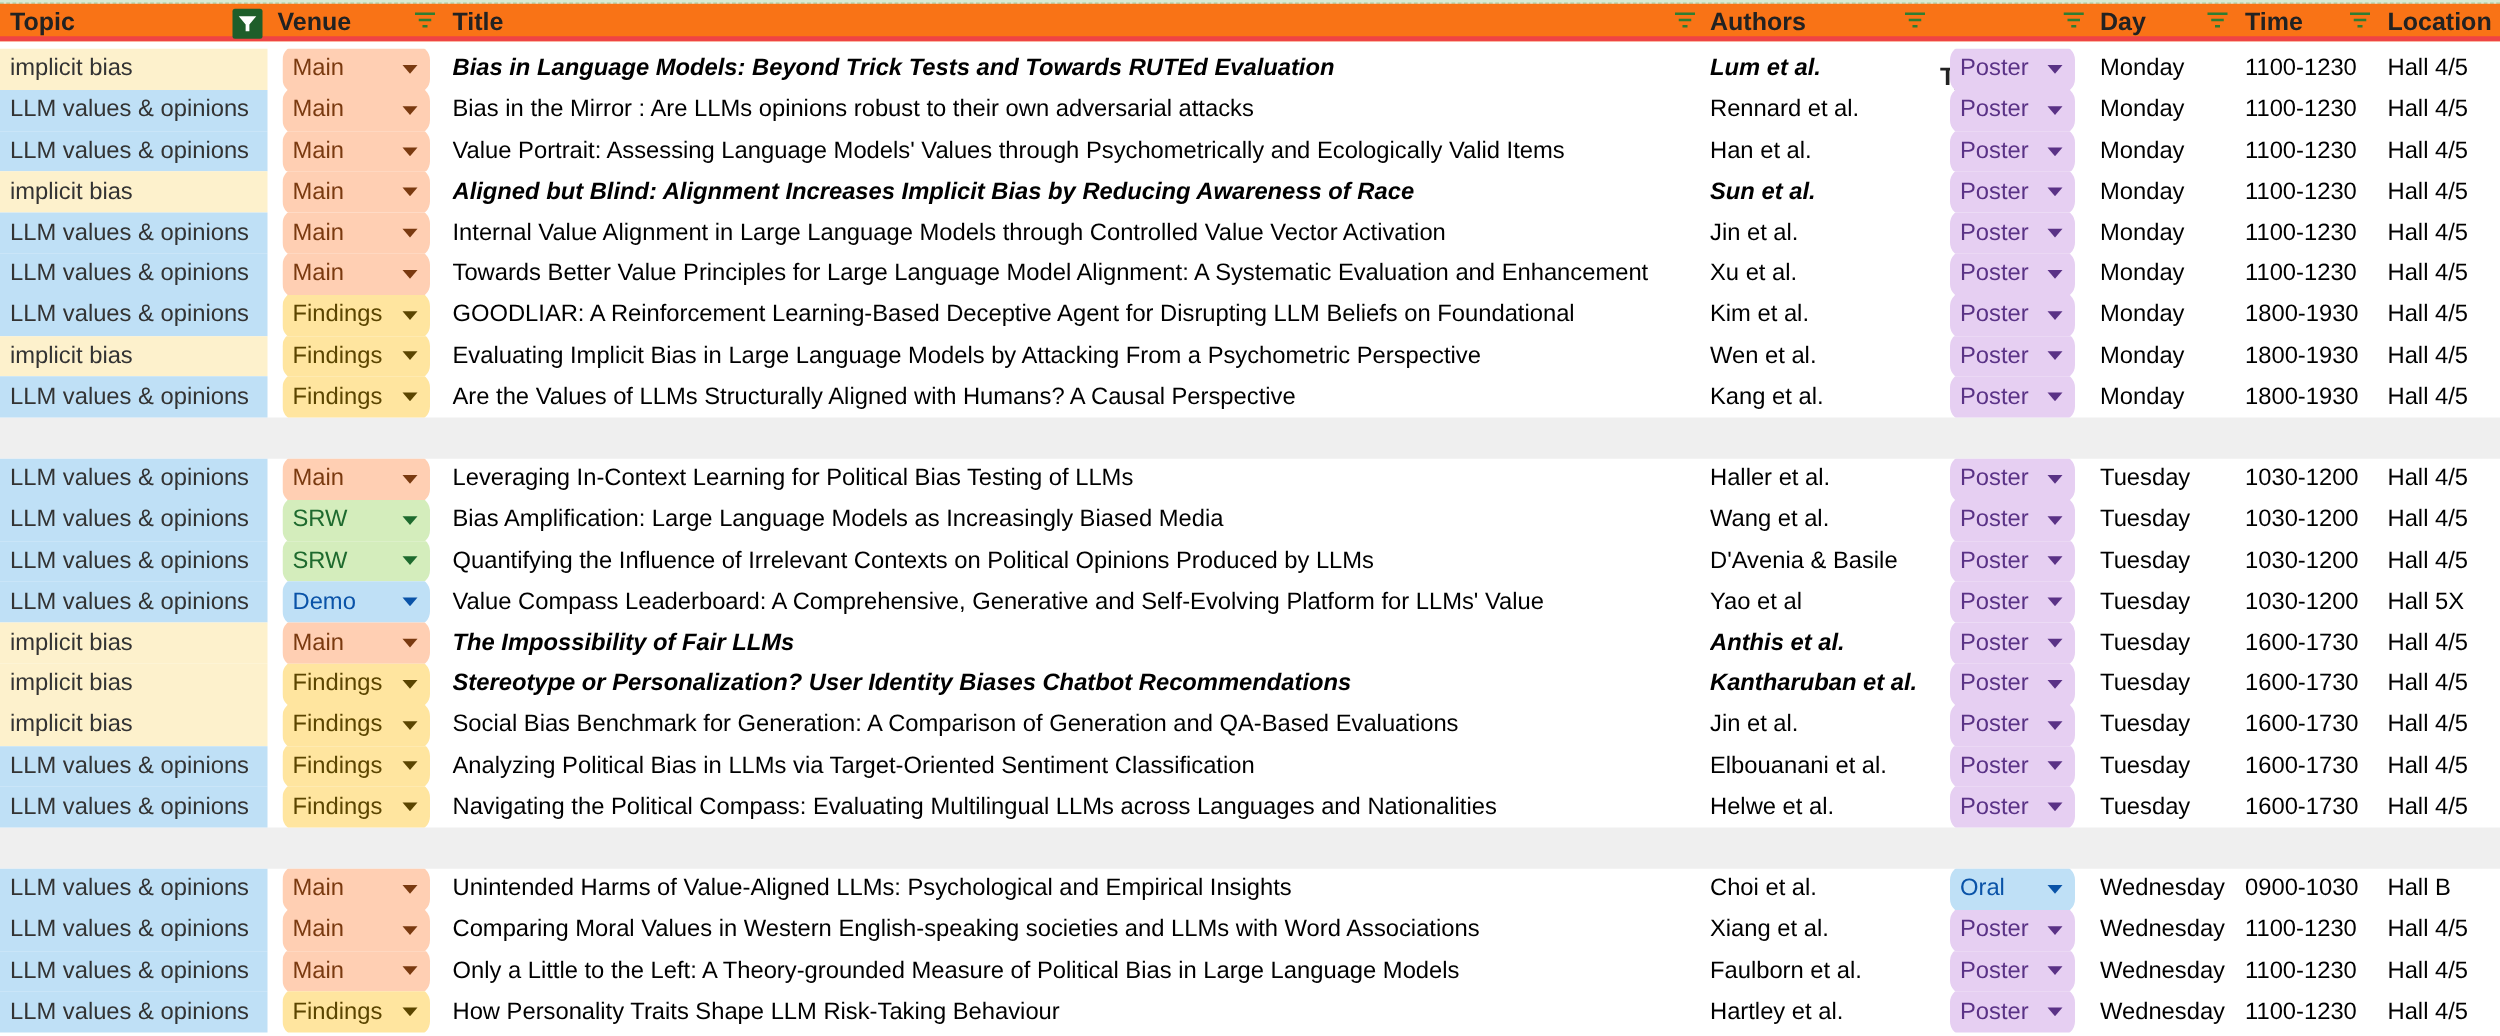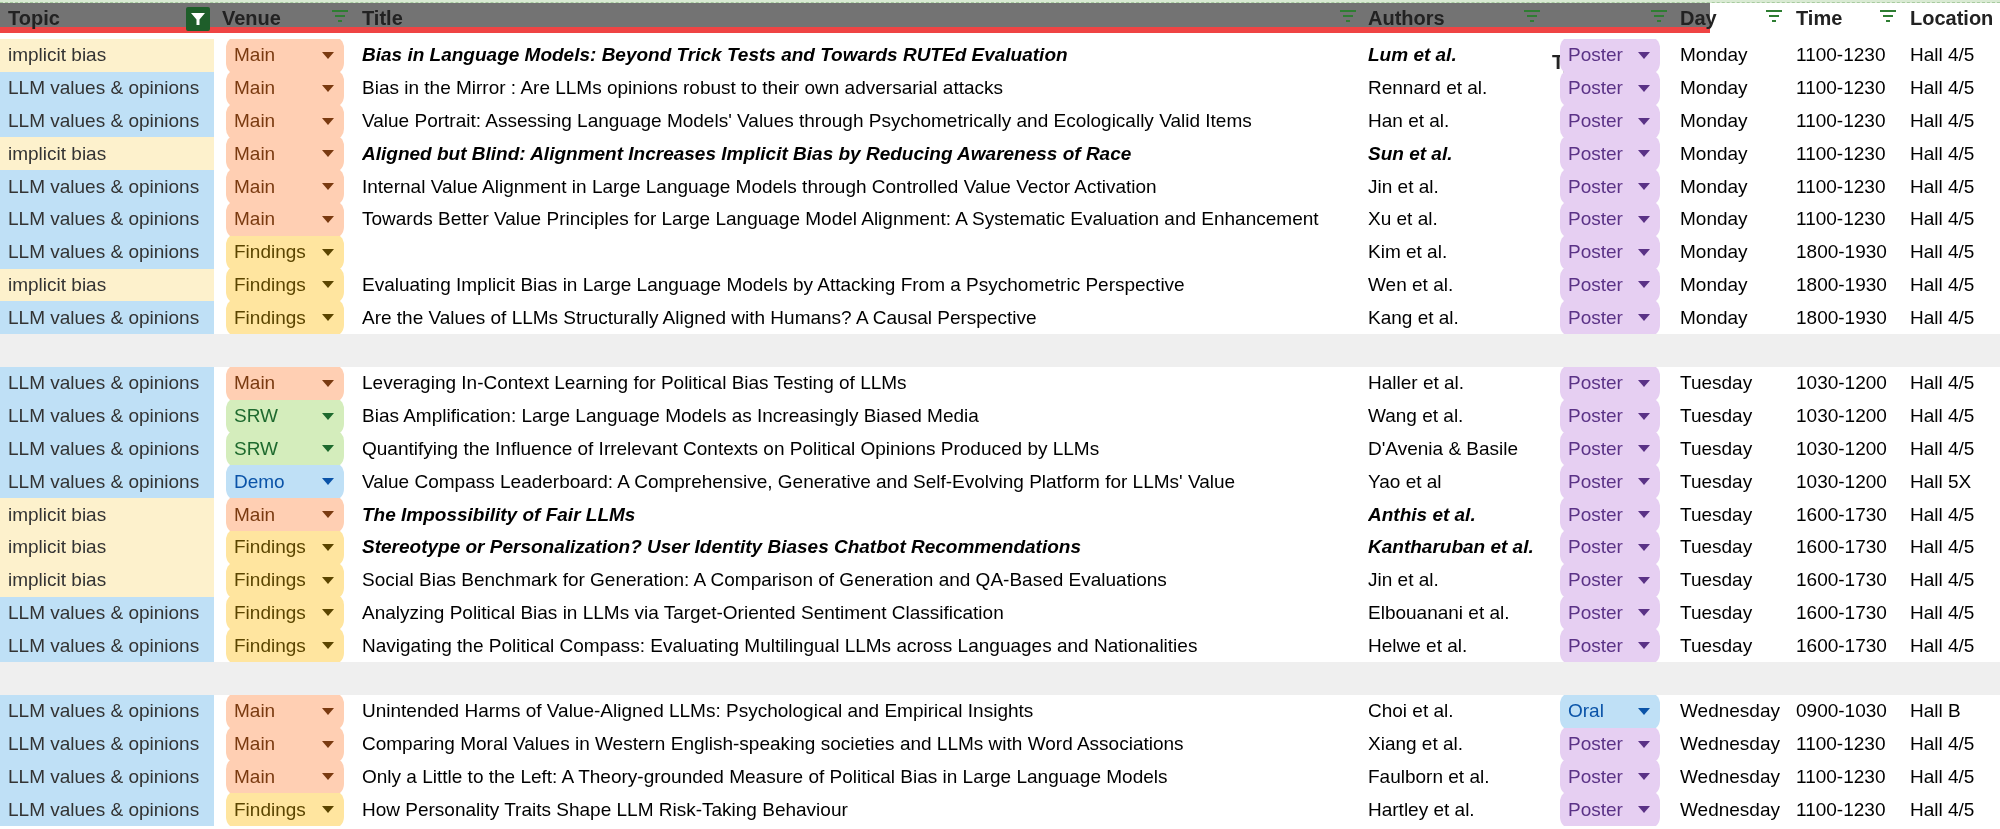--- a/index.html
+++ b/index.html
@@ -2,22 +2,22 @@
 <html><head>
 <meta charset="utf-8">
 <style>
   * { box-sizing: border-box; margin: 0; padding: 0; }
   html, body { width: 2000px; height: 829px; overflow: hidden; background: #ffffff; }
   body { font-family: "Liberation Sans", sans-serif; color: #000; }
 
   .topline { height: 3px; background: #d9ead3; border-bottom: 1px dashed #a8cba0; }
 
   .header {
-    position: absolute; top: 3px; left: 0; width: 1710px; height: 30px;
-    background: #737373; border-bottom: 6px solid #ef4444;
+    position: absolute; top: 3px; left: 0; width: 2000px; height: 30px;
+    background: #f97316; border-bottom: 4px solid #ef4444;
   }
   .hcell {
     position: absolute; top: 0; height: 30px; display: flex; align-items: center;
     font-weight: bold; font-size: 20px; color: #222;
   }
   .hcell .lbl { padding-left: 8px; }
   .filt {
     position: absolute; top: 7px; width: 16px; height: 14px;
   }
   .filt span { display: block; height: 2px; background: #2e7d32; margin: 0 auto 3px auto; }
@@ -254,20 +254,21 @@
       <div class="cell c-loc">Hall 4/5</div>
     </div>
     <div class="row">
       <div class="cell c-topic values">LLM values &amp; opinions</div>
       <div class="cell c-venue">
         <div class="chip findings">
           <span>Findings</span>
           <span class="arrow"></span>
         </div>
       </div>
+      <div class="cell c-title">GOODLIAR: A Reinforcement Learning-Based Deceptive Agent for Disrupting LLM Beliefs on Foundational</div>
       <div class="cell c-authors">Kim et al.</div>
       <div class="cell c-type">
         <div class="chip type poster">
           <span>Poster</span>
           <span class="arrow"></span>
         </div>
       </div>
       <div class="cell c-day">Monday</div>
       <div class="cell c-time">1800-1930</div>
       <div class="cell c-loc">Hall 4/5</div>

